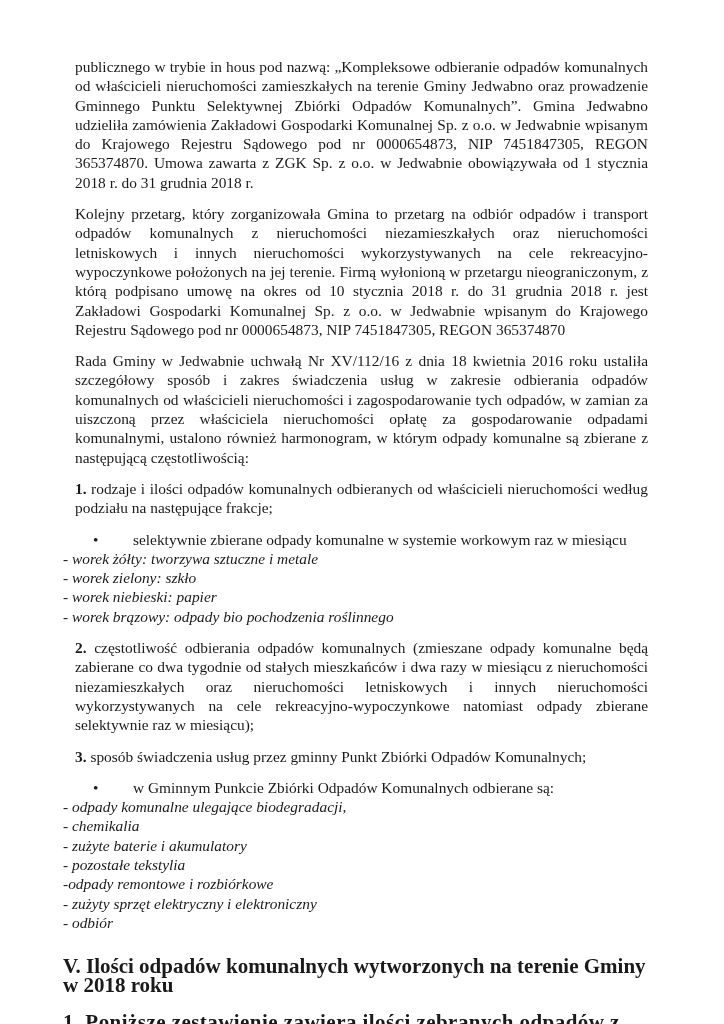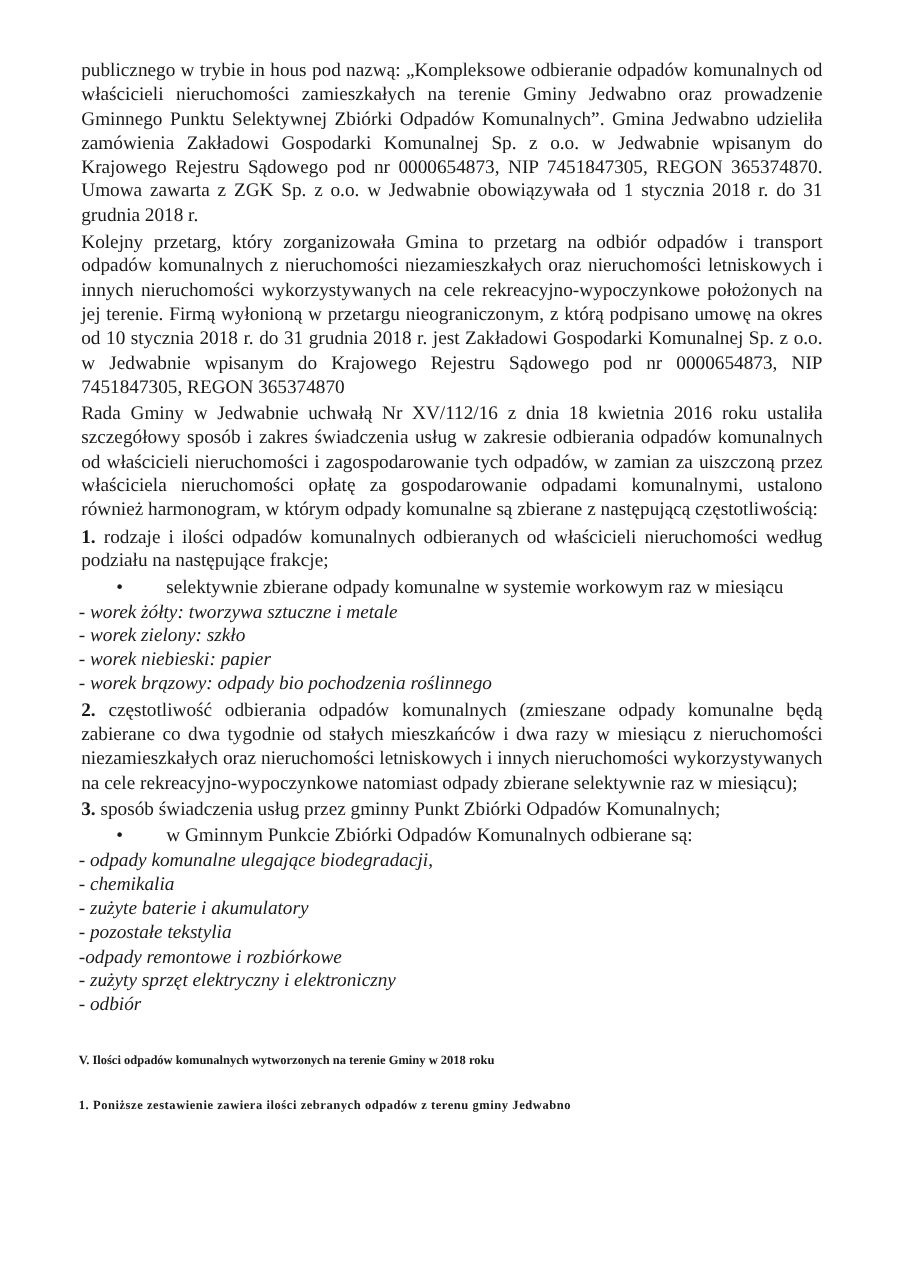--- a/index.html
+++ b/index.html
@@ -2,26 +2,26 @@
 <html><head>
 <meta charset="utf-8">
 <style>
   html, body { margin: 0; padding: 0; background: #ffffff; }
   body { width: 724px; height: 1024px; overflow: hidden; position: relative; }
   .page {
     position: absolute; left: 63px; top: 45px; width: 597px;
     font-family: "Liberation Serif", serif; font-size: 15.4px; line-height: 19.3px;
     color: #1a1a1a;
   }
-  .p { margin: 2px; text-align: justify; text-align-last: left; }
+  .p { margin: 12px; text-align: justify; text-align-last: left; }
   .num { font-weight: bold; }
   .bullet { position: relative; padding-left: 70px; margin: 0; }
   .bullet .dot { position: absolute; left: 30px; top: 0; }
   .dash { margin: 0; font-style: italic; }
-  .heading { font-weight: bold; margin: 0; font-size: 10px; letter-spacing: 0; }
+  .heading { font-weight: bold; margin: 0; font-size: 21px; letter-spacing: 0; }
   .h1 { margin-top: 25px; }
   .h2 { margin-top: 17px; letter-spacing: 0.45px; }
 </style>
 </head>
 <body>
 
 <div class="page">
   <p class="p">publicznego w trybie in hous pod nazwą: „Kompleksowe odbieranie odpadów komunalnych od właścicieli nieruchomości zamieszkałych na terenie Gminy Jedwabno oraz prowadzenie Gminnego Punktu Selektywnej Zbiórki Odpadów Komunalnych”. Gmina Jedwabno udzieliła zamówienia Zakładowi Gospodarki Komunalnej Sp. z o.o. w Jedwabnie wpisanym do Krajowego Rejestru Sądowego pod nr 0000654873, NIP 7451847305, REGON 365374870. Umowa zawarta z ZGK Sp. z o.o. w Jedwabnie obowiązywała od 1 stycznia 2018 r. do 31 grudnia 2018 r.</p>
   <p class="p">Kolejny przetarg, który zorganizowała Gmina to przetarg na odbiór odpadów i transport odpadów komunalnych z nieruchomości niezamieszkałych oraz nieruchomości letniskowych i innych nieruchomości wykorzystywanych na cele rekreacyjno-wypoczynkowe położonych na jej terenie. Firmą wyłonioną w przetargu nieograniczonym, z którą podpisano umowę na okres od 10 stycznia 2018 r. do 31 grudnia 2018 r. jest Zakładowi Gospodarki Komunalnej Sp. z o.o. w Jedwabnie wpisanym do Krajowego Rejestru Sądowego pod nr 0000654873, NIP 7451847305, REGON 365374870</p>
   <p class="p">Rada Gminy w Jedwabnie uchwałą Nr XV/112/16 z dnia 18 kwietnia 2016 roku ustaliła szczegółowy sposób i zakres świadczenia usług w zakresie odbierania odpadów komunalnych od właścicieli nieruchomości i zagospodarowanie tych odpadów, w zamian za uiszczoną przez właściciela nieruchomości opłatę za gospodarowanie odpadami komunalnymi, ustalono również harmonogram, w którym odpady komunalne są zbierane z następującą częstotliwością:</p>

